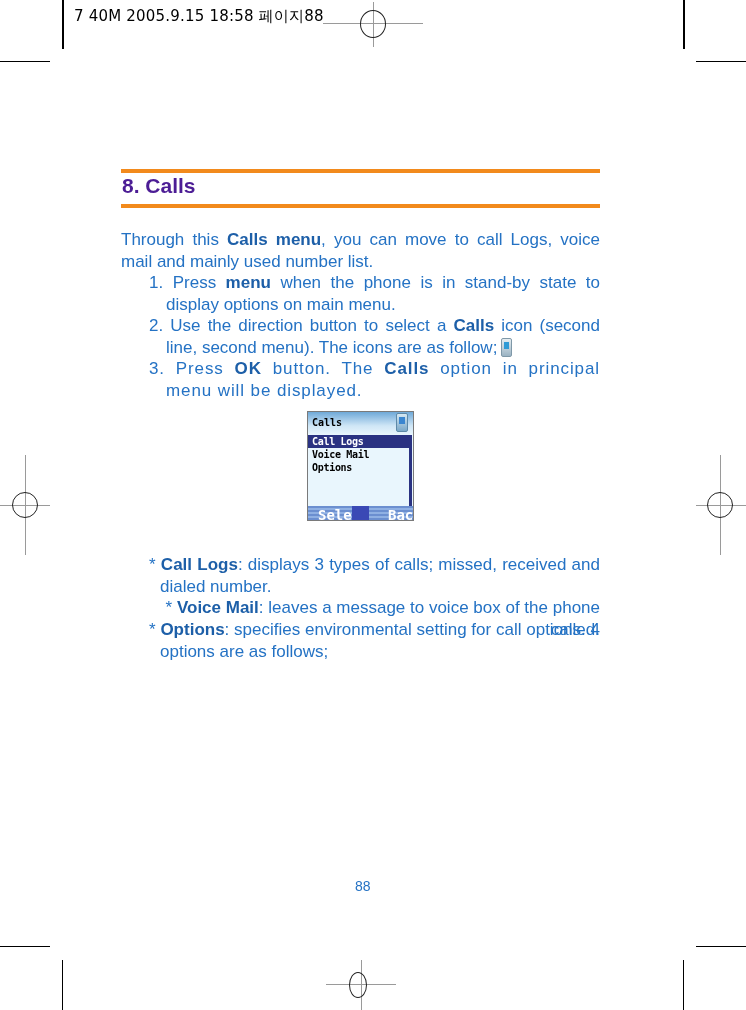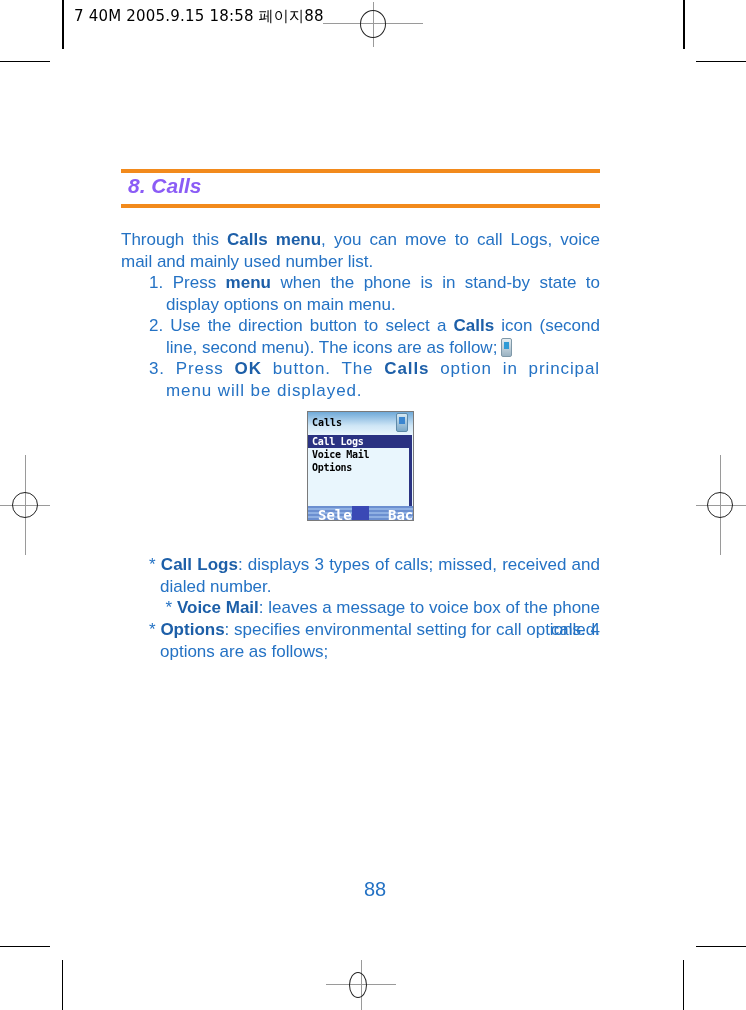--- a/index.html
+++ b/index.html
@@ -8,22 +8,22 @@
   .abs { position: absolute; }
   .line-k { background: #000; }
   .slug { left: 74px; top: 7px; font-family: "DejaVu Sans", sans-serif; font-size: 15px;
           color: #000; letter-spacing: 0.2px; white-space: nowrap; }
   .reg { position: absolute; }
   .reg .h { position: absolute; height: 1px; background: #9a9a9a; }
   .reg .v { position: absolute; width: 1px; background: #9a9a9a; }
   .reg .c { position: absolute; border: 1px solid #222; border-radius: 50%; }
 
   .rule { position: absolute; left: 121px; width: 479px; height: 4px; background: #f28a1c; }
-  .title { position: absolute; left: 128px; top: 174px; font-size: 21px; font-weight: bold;
-           font-style: italic; color: #8b5cf6; }
+  .title { position: absolute; left: 122px; top: 174px; font-size: 21px; font-weight: bold;
+           color: #4c1d95; }
   .txt { position: absolute; color: #2472c4; font-size: 17px; line-height: 21.5px; text-align: justify; }
   .txt b { color: #1d5fa8; }
 
   .phone { position: absolute; left: 307px; top: 411px; width: 107px; height: 110px;
            border: 1px solid #7a7a7a; background: #e9f6fd; box-sizing: border-box; overflow: hidden; }
   .ph-head { height: 23px; background: linear-gradient(#6fa9d8, #cfe6f6 60%, #e9f6fd);
              font-family: "DejaVu Sans Mono", monospace; font-size: 10px; font-weight: bold;
              color: #000; padding: 5px 0 0 4px; box-sizing: border-box; position: relative; }
   .ph-icon { position: absolute; right: 5px; top: 1px; width: 10px; height: 17px;
              background: linear-gradient(#d5e8f3, #7aa8c8); border: 1px solid #5d89a8; border-radius: 2px; }
@@ -36,21 +36,21 @@
   .ph-soft { position: absolute; left: 0; right: 0; bottom: 0; height: 14px;
              background: repeating-linear-gradient(#6b8fd0 0 2px, #8fb0e3 2px 4px); }
   .ph-soft span { position: absolute; top: 1px; font-family: "DejaVu Sans Mono", monospace; font-size: 14px;
                   font-weight: bold; color: #fff; }
   .ph-soft .mid { position: absolute; left: 44px; top: 0; width: 17px; height: 14px; background: #3a49b5; }
 
   .inline-phone { display: inline-block; width: 9px; height: 17px; vertical-align: -4px; margin-left: 4px;
                   background: linear-gradient(#e6eef2, #9bb3c3); border: 1px solid #7f98a8; border-radius: 2px; position: relative; }
   .inline-phone::after { content: ""; position: absolute; left: 2px; top: 3px; width: 5px; height: 7px; background: #2e9ad6; }
 
-  .pagenum { position: absolute; left: 364px; top: 878px; color: #2472c4; font-size: 20px; }
+  .pagenum { position: absolute; left: 355px; top: 878px; color: #2472c4; font-size: 14px; }
 </style>
 </head>
 <body>
 
 <div class="abs line-k" style="left:62px;top:0;width:2px;height:49px;"></div>
 <div class="abs line-k" style="left:0;top:61px;width:50px;height:1px;"></div>
 <div class="abs line-k" style="left:683px;top:0;width:2px;height:49px;"></div>
 <div class="abs line-k" style="left:696px;top:61px;width:50px;height:1px;"></div>
 <div class="abs line-k" style="left:0;top:946px;width:50px;height:1px;"></div>
 <div class="abs line-k" style="left:62px;top:960px;width:1px;height:50px;"></div>

